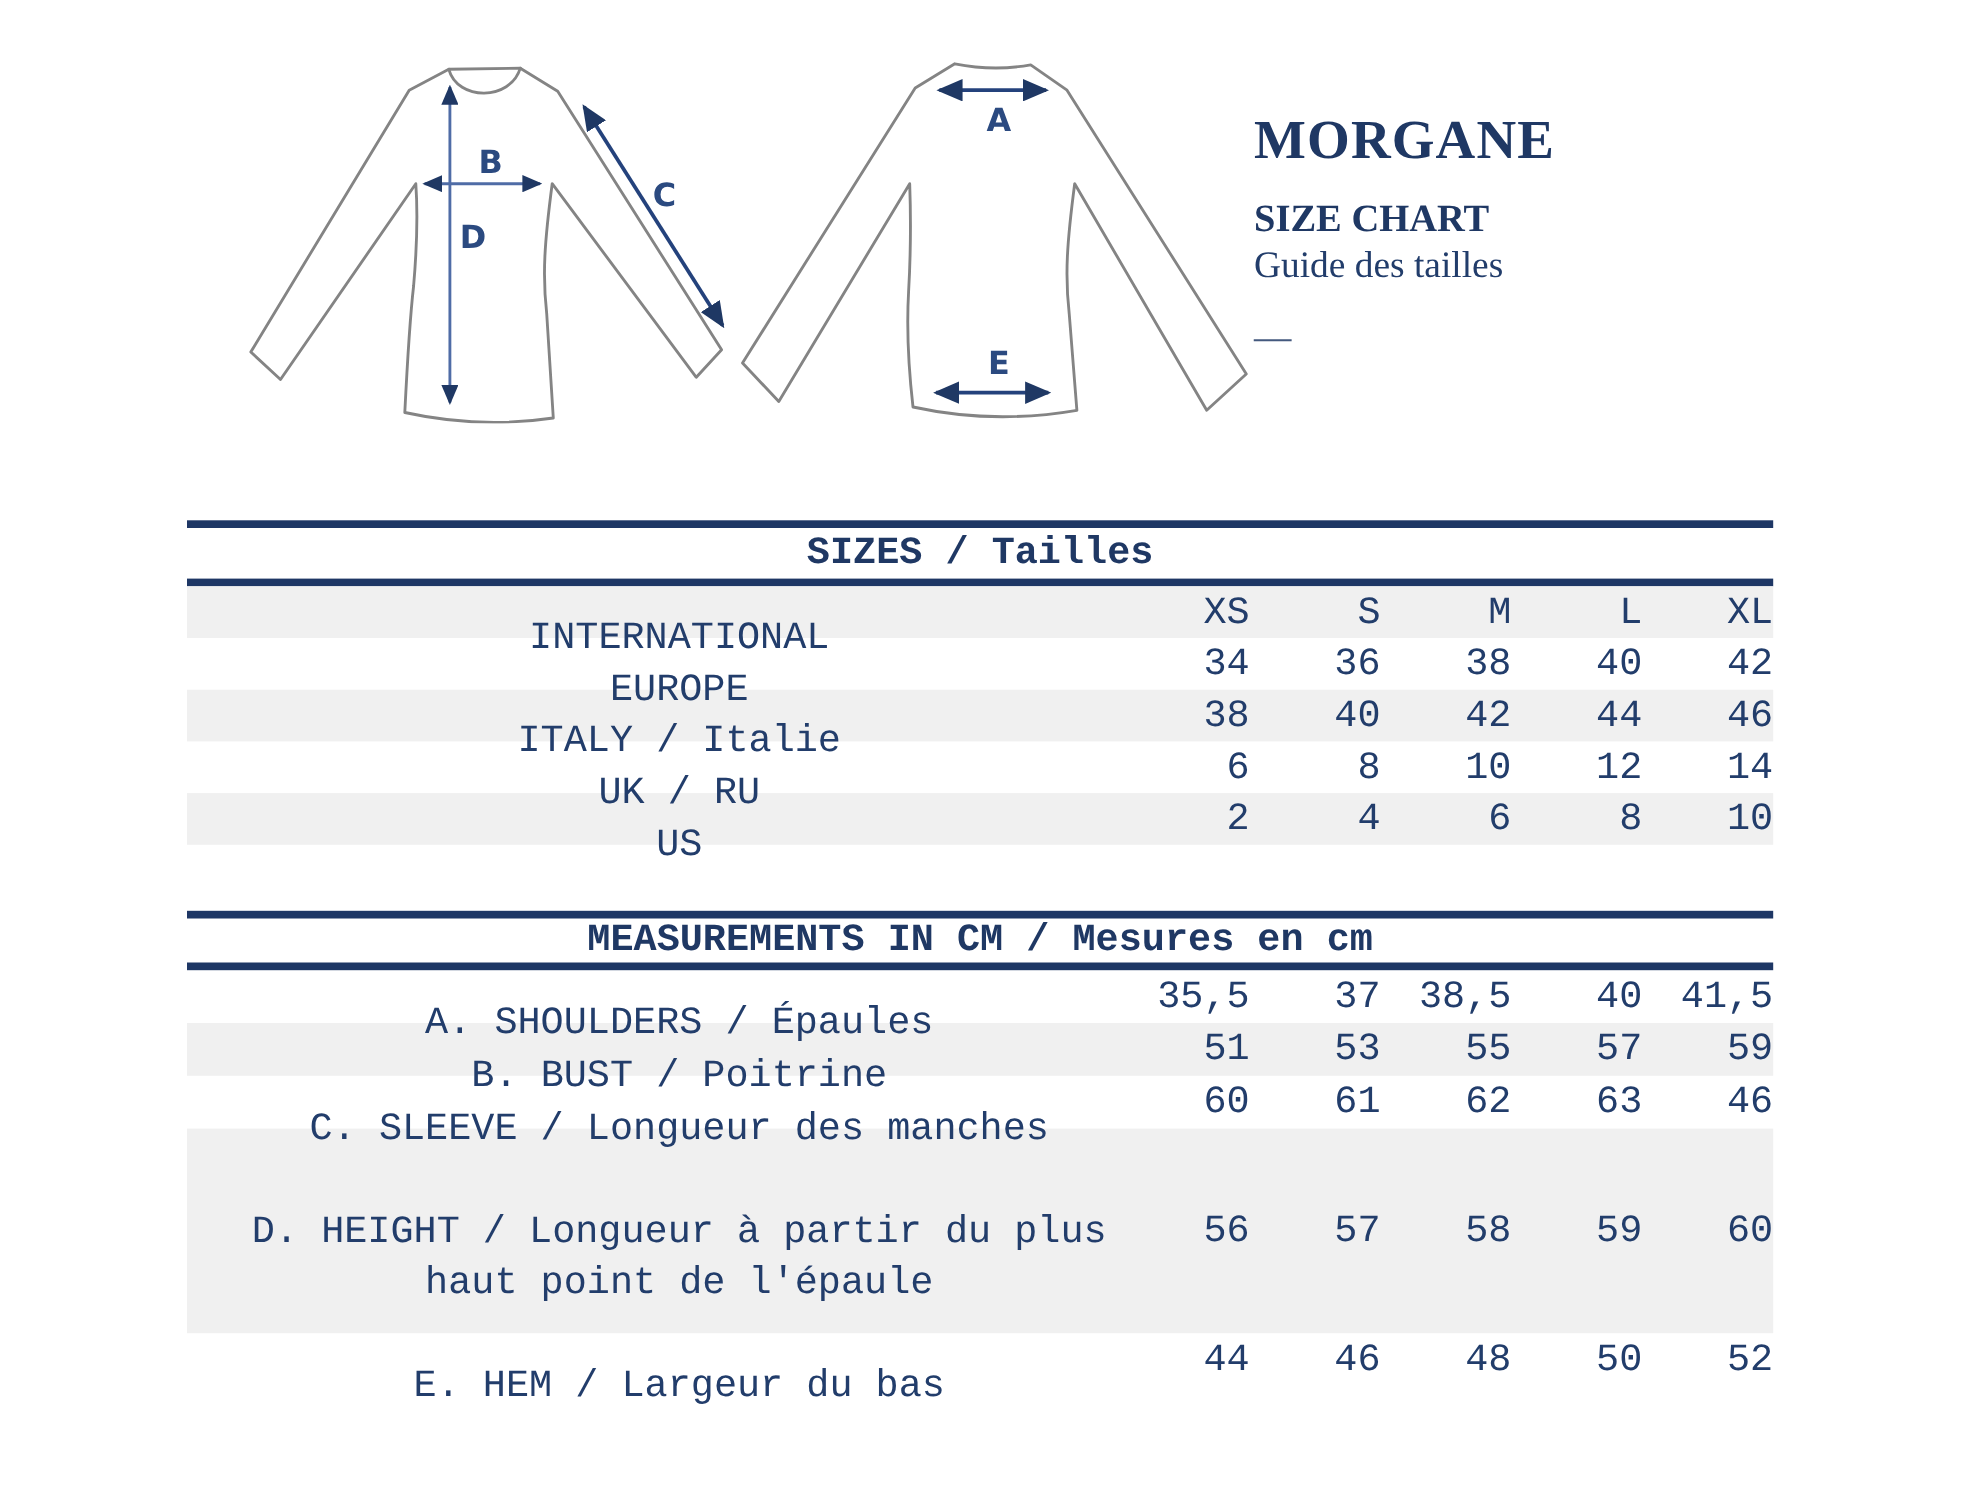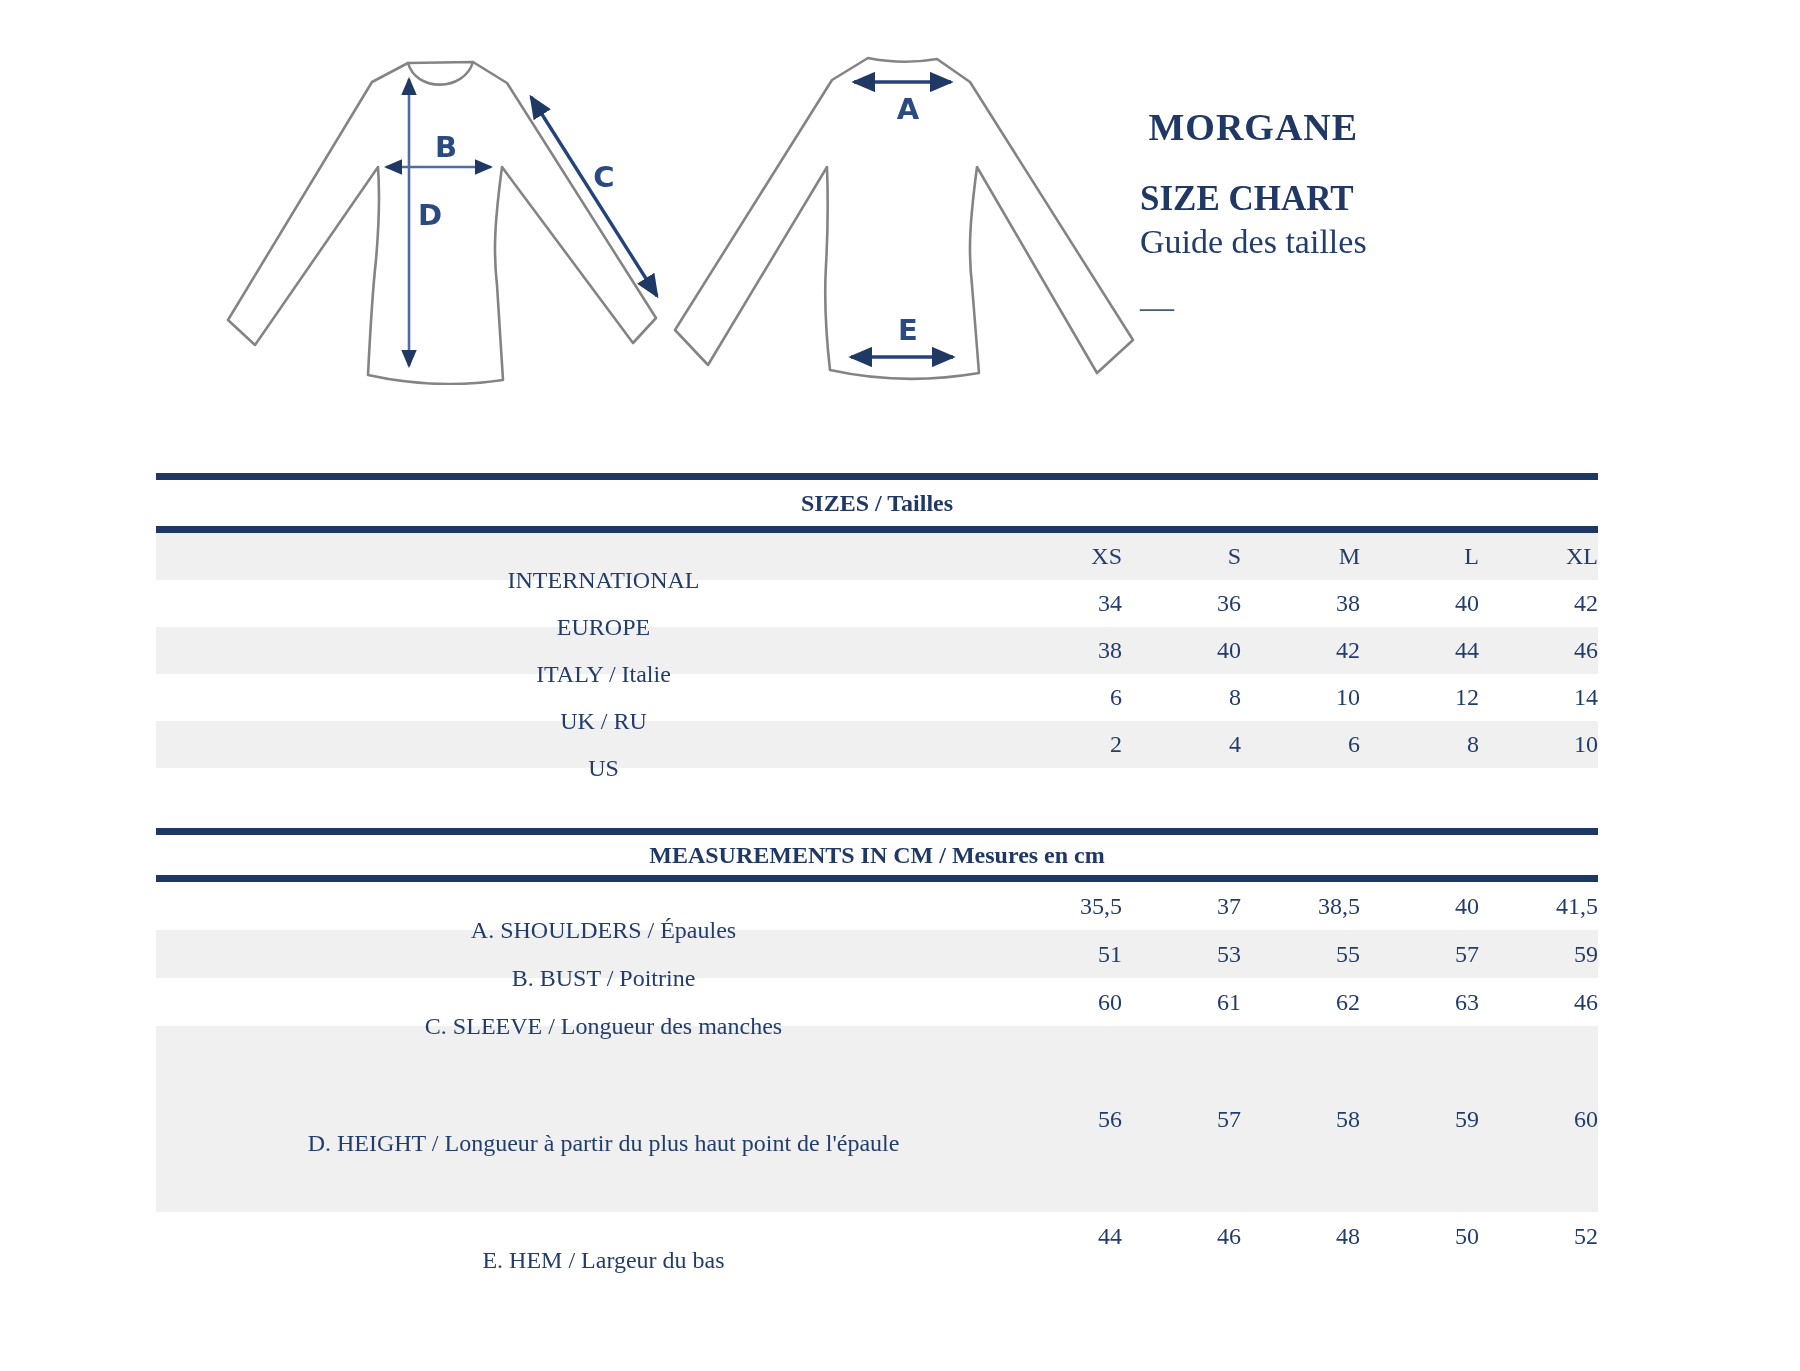--- a/index.html
+++ b/index.html
@@ -2,35 +2,35 @@
 <html><head>
 <meta charset="utf-8">
 <style>
   html,body{margin:0;padding:0;background:#fff;}
   .canvas{
     position:relative;width:1800px;height:1371px;background:#ffffff;
     font-family:"Liberation Serif", serif;color:#223d6b;overflow:hidden;
   }
   
   .brand-block{position:absolute;left:1140px;top:96px;}
-  .brand-title{font-size:38px;font-weight:bold;color:#1f3864;line-height:62px;letter-spacing:1px;text-align:center;}
+  .brand-title{font-size:50px;font-weight:bold;color:#1f3864;line-height:62px;letter-spacing:1px;text-align:center;}
   .brand-sub{font-size:35px;font-weight:bold;color:#1f3864;line-height:38px;margin-top:22px;}
   .brand-sub2{font-size:34px;color:#223d6b;line-height:40px;margin-top:4px;}
   .brand-dash{font-size:34px;color:#44597e;line-height:14px;margin-top:38px;}
   
   .garment{position:absolute;top:35px;}
   #garment-front{left:200px;width:470px;height:350px;}
   #garment-back{left:670px;width:475px;height:350px;}
   .garment path.outline{fill:#ffffff;stroke:#848484;stroke-width:2.6;stroke-linejoin:round;stroke-linecap:round;}
   .garment path.detail{fill:none;stroke:#848484;stroke-width:2.6;stroke-linecap:round;}
   .garment line.m-light{stroke:#4f6ca6;stroke-width:2.6;}
   .garment line.m-dark{stroke:#24427c;stroke-width:3.4;}
   .garment text{font-family:"DejaVu Sans", sans-serif;font-weight:bold;font-size:29px;fill:#2b4a80;text-anchor:middle;}
   
-  .tbl{position:absolute;left:156px;width:1442px;font-size:24px;}
+  .tbl{position:absolute;left:170px;width:1442px;font-size:35px;font-family:Liberation Mono, monospace;}
   #sizes-table{top:473px;}
   #measurements-table{top:828px;}
   .rule{height:7px;background:#1e3765;}
   .tbl-title{display:flex;align-items:center;justify-content:center;font-weight:bold;color:#1f3864;}
   #sizes-table .tbl-title{height:46px;}
   #measurements-table .tbl-title{height:40px;}
   .row{display:flex;align-items:center;}
   #sizes-table .row{height:47px;}
   #measurements-table .row{height:48px;}
   #measurements-table .row.tall{height:186px;}

